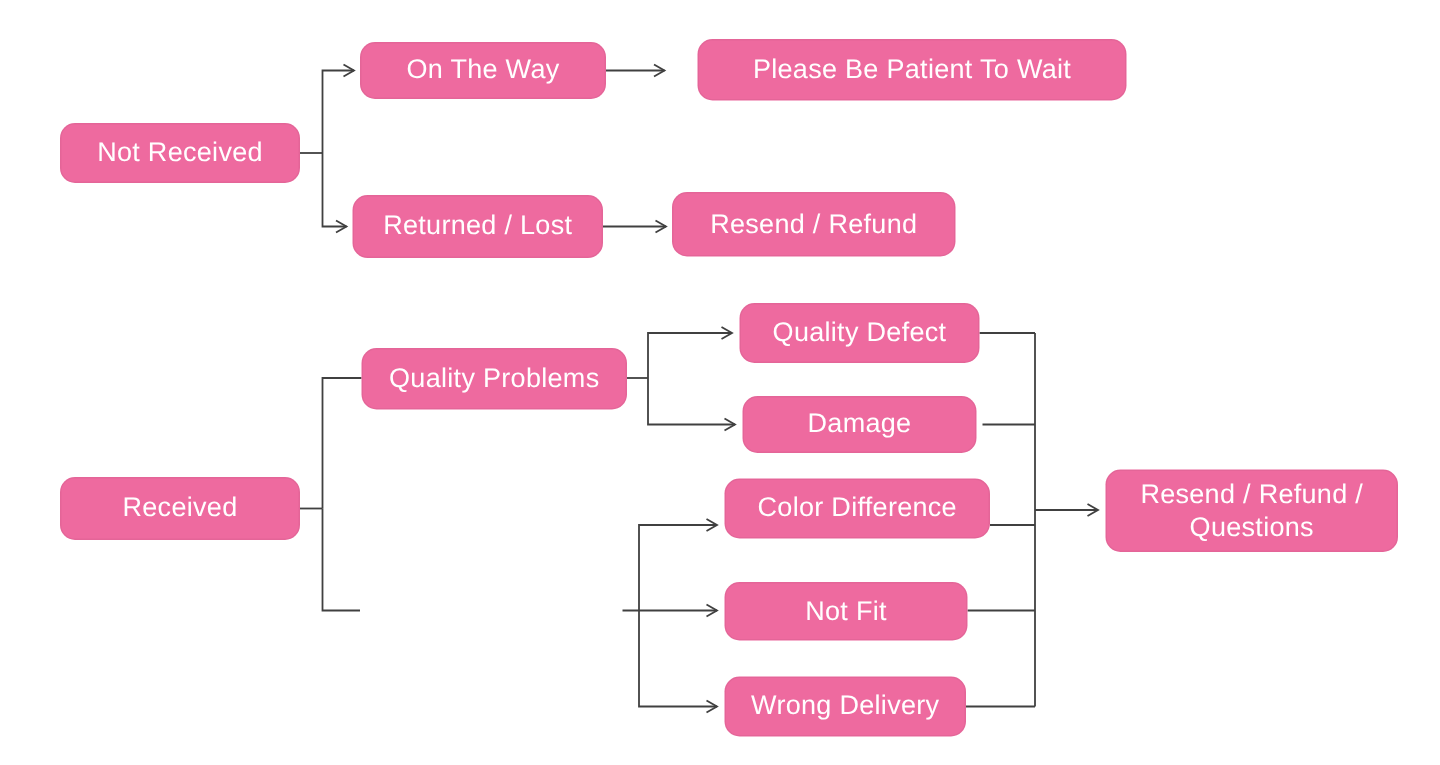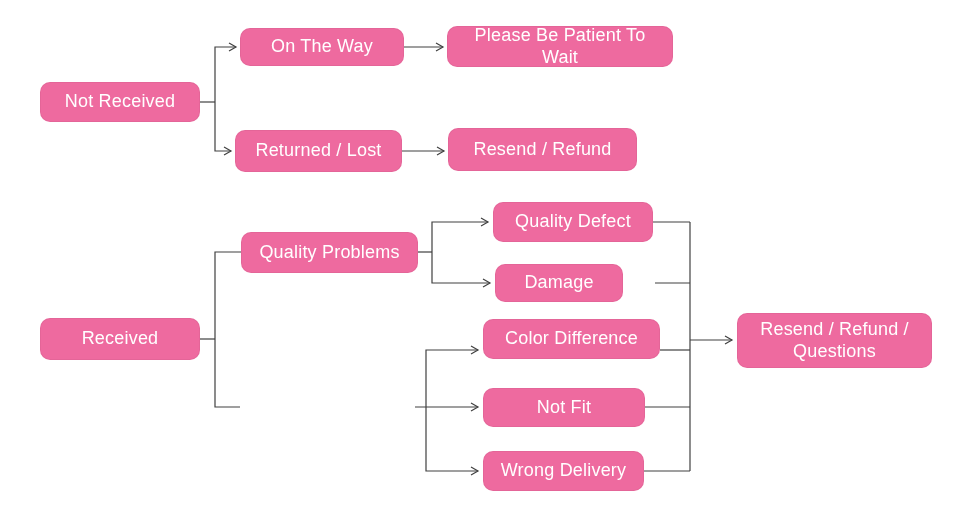--- a/index.html
+++ b/index.html
@@ -69,33 +69,33 @@
     <path d="M645,407 H690"></path>
     <path d="M644,471 H690"></path>
     <path d="M690,222 V471"></path>
     <path d="M690,340 H732" marker-end="url(#arrow)"></path>
   </svg>
 
   <div class="node" style="left:40px;top:82px;width:160px;height:40px">Not Received</div>
 
   <div class="node" style="left:240px;top:28px;width:164px;height:38px">On The Way</div>
 
-  <div class="node" style="left:447px;top:26px;width:226px;height:41px">Please Be Patient To Wait</div>
+  <div class="node" style="left:465px;top:26px;width:286px;height:41px">Please Be Patient To Wait</div>
 
   <div class="node" style="left:235px;top:130px;width:167px;height:42px">Returned / Lost</div>
 
   <div class="node" style="left:448px;top:128px;width:189px;height:43px">Resend / Refund</div>
 
   <div class="node" style="left:40px;top:318px;width:160px;height:42px">Received</div>
 
   <div class="node" style="left:241px;top:232px;width:177px;height:41px">Quality Problems</div>
 
   <div class="node" style="left:493px;top:202px;width:160px;height:40px">Quality Defect</div>
 
-  <div class="node" style="left:495px;top:264px;width:128px;height:38px">Damage</div>
+  <div class="node" style="left:495px;top:264px;width:156px;height:38px">Damage</div>
 
 
   <div class="node" style="left:483px;top:319px;width:177px;height:40px">Color Difference</div>
 
   <div class="node" style="left:483px;top:388px;width:162px;height:39px">Not Fit</div>
 
   <div class="node" style="left:483px;top:451px;width:161px;height:40px">Wrong Delivery</div>
 
   <div class="node" style="left:737px;top:313px;width:195px;height:55px">Resend / Refund / Questions</div>
 

